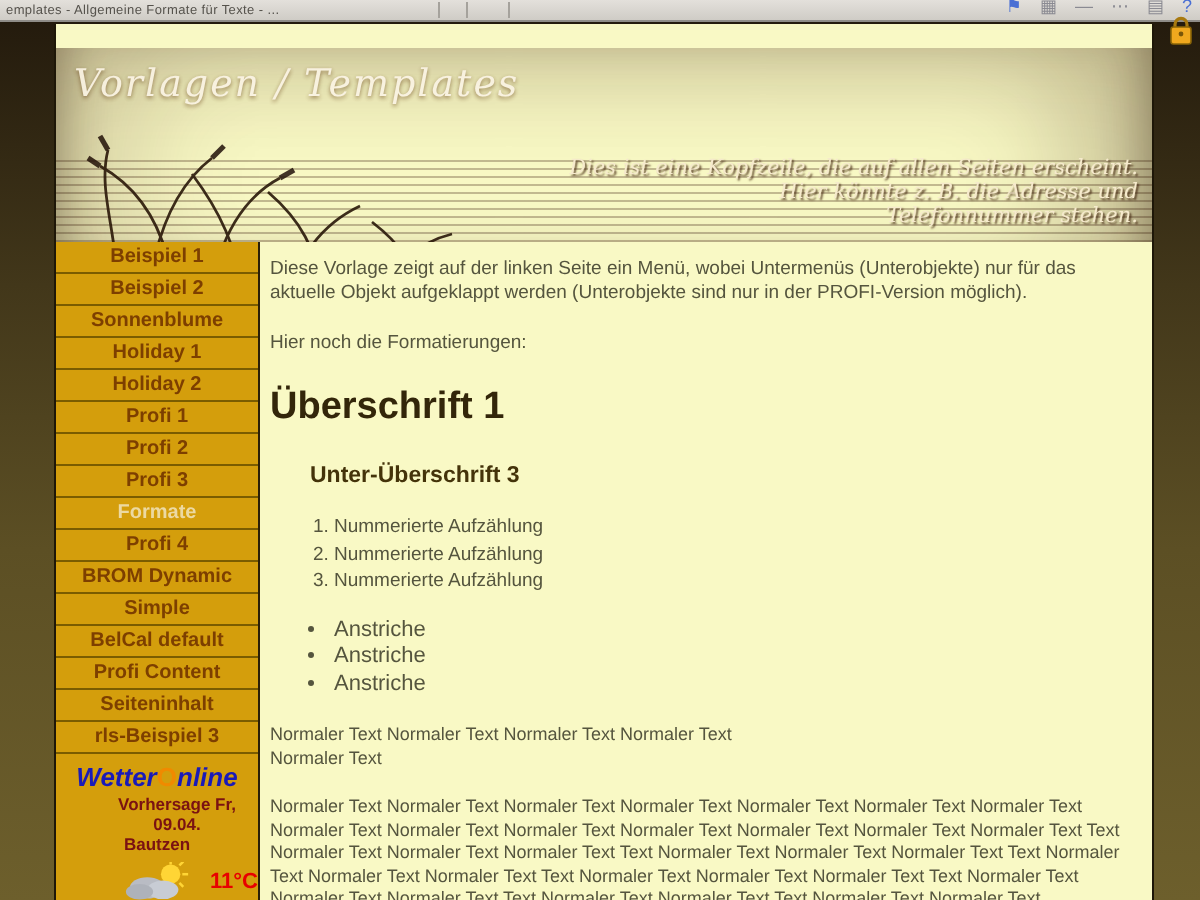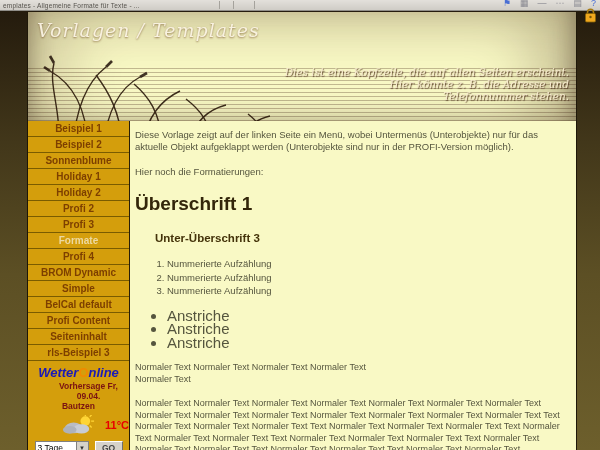--- a/index.html
+++ b/index.html
@@ -27,21 +27,21 @@
     position:absolute;top:11px;left:0;right:0;bottom:0;
     background:linear-gradient(180deg,#241b0d 0%,#42371a 30%,#5c4f24 60%,#6d5f2c 100%);
   }
   .template{
     position:absolute;left:27px;top:1px;width:548px;bottom:0;
     border-left:1px solid #1e1708;border-right:1px solid #1e1708;
     background:#f9f9c5;
   }
   
   .header{
-    position:absolute;top:0;left:0;right:0;height:134px;overflow:hidden;
+    position:absolute;top:12px;left:0;right:0;height:134px;overflow:hidden;
     background:
       radial-gradient(ellipse 100px 55px at 39% 72%, rgba(255,218,140,.55), rgba(255,218,140,0) 70%),
       radial-gradient(circle at 39% -6%, #fffbe8 2%, #ffe3a6 11%, rgba(250,193,115,.8) 28%, rgba(236,166,95,0) 55%),
       linear-gradient(180deg,#dd9f5b 0%,#eab879 38%,#d59a5f 50%,#9c6a42 54%,#8557342 70%,#7d5535 72%,#583a22 100%);
   }
   .waves{
     position:absolute;left:0;right:0;top:56px;bottom:0;
     background:repeating-linear-gradient(180deg, rgba(70,40,22,.30) 0 1px, rgba(0,0,0,0) 1px 4px);
   }
   .header-shade{
@@ -103,21 +103,21 @@
     flex:1;background:#f9f9c5;box-sizing:border-box;
     padding:8px 10px 0 5px;color:#55553e;overflow:hidden;
   }
   .content p{margin:0;}
   .intro1{font-size:9.5px;line-height:12px;}
   .intro2{font-size:9.5px;line-height:12px;margin-top:13px !important;}
   .content h1{font-size:19px;color:#33260a;margin:15px 0 12px;font-weight:bold;}
   .content h2{font-size:14px;color:#e78a00;margin:16px 0 0;font-weight:bold;}
   .content h3{font-size:11.5px;color:#44330a;margin:17px 0 0;font-weight:bold;padding-left:20px;}
   .content ol{margin:13px 0 0;padding-left:32px;font-size:9.5px;line-height:13.5px;}
-  .content ul{margin:11px 0 0;padding-left:32px;font-size:15px;line-height:13.5px;list-style-type:disc;}
+  .content ul{margin:11px 0 0;padding-left:32px;font-size:11px;line-height:13.5px;list-style-type:disc;}
   .normal{font-size:9px;line-height:11.5px;margin-top:13px !important;}
   .normal-long{font-size:9px;line-height:11.5px;margin-top:13px !important;padding-right:4px;}
 </style>
 </head>
 <body>
 
 <div class="browser-bar">
   <div class="tab-title">emplates - Allgemeine Formate für Texte - ...</div>
   <div class="tab-div" style="left:219px"></div>
   <div class="tab-div" style="left:233px"></div>
@@ -177,20 +177,21 @@
     </div>
 
     <div class="main-row">
 
       <div class="sidebar">
         <div class="menu-item">Beispiel 1</div>
         <div class="menu-item">Beispiel 2</div>
         <div class="menu-item">Sonnenblume</div>
         <div class="menu-item">Holiday 1</div>
         <div class="menu-item">Holiday 2</div>
+        <div class="menu-item">Profi 1</div>
         <div class="menu-item">Profi 2</div>
         <div class="menu-item">Profi 3</div>
         <div class="menu-item active">Formate</div>
         <div class="menu-item">Profi 4</div>
         <div class="menu-item">BROM Dynamic</div>
         <div class="menu-item">Simple</div>
         <div class="menu-item">BelCal default</div>
         <div class="menu-item">Profi Content</div>
         <div class="menu-item">Seiteninhalt</div>
         <div class="menu-item">rls-Beispiel 3</div>

